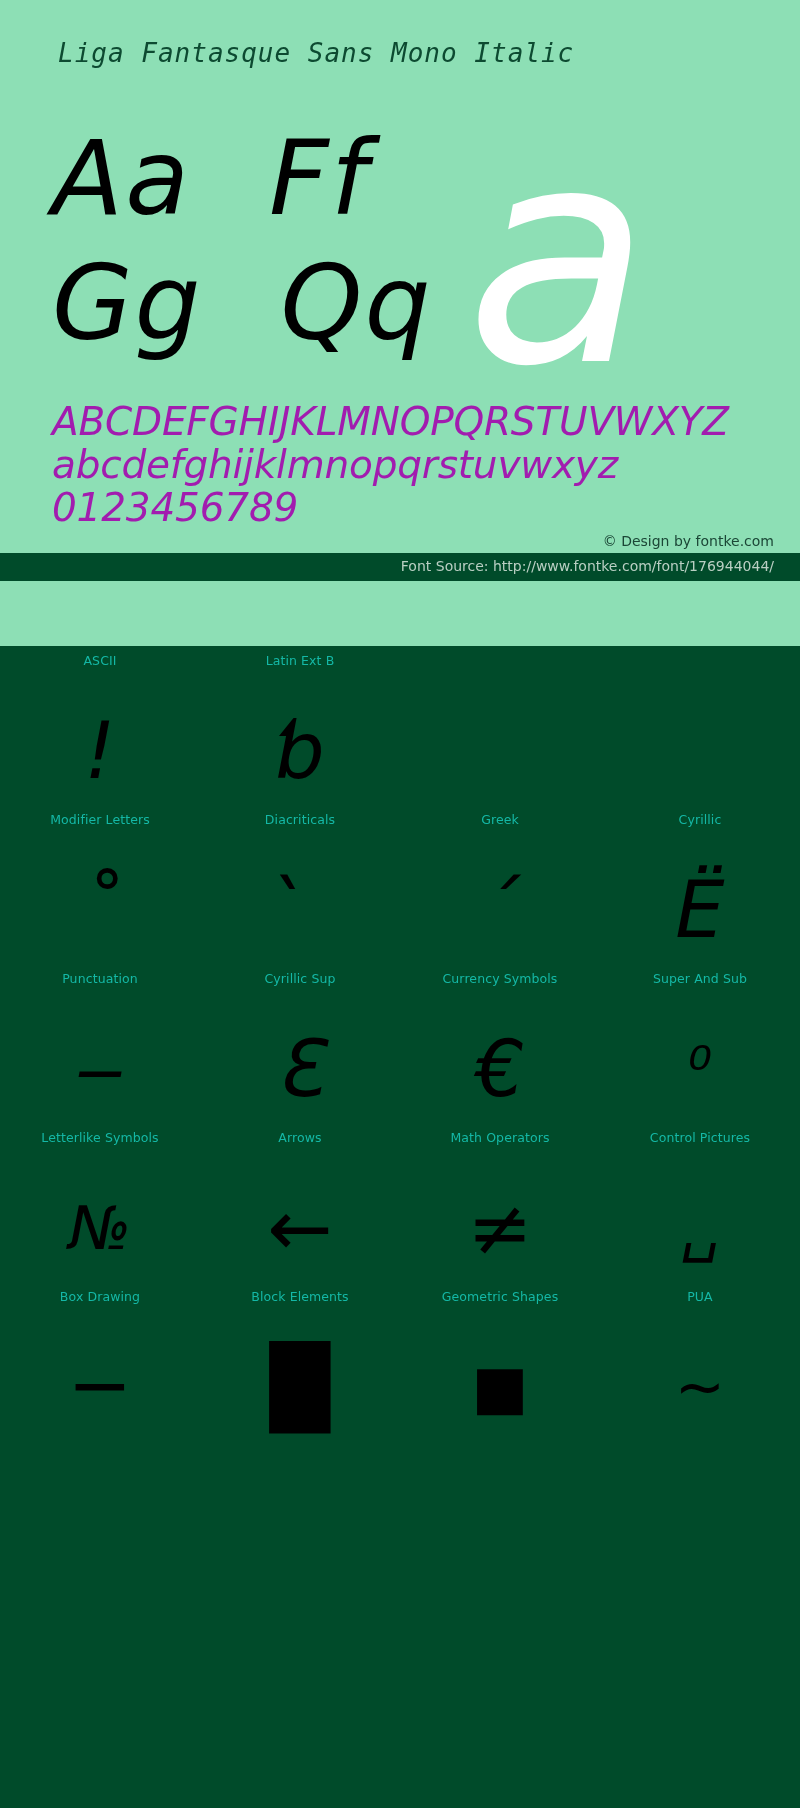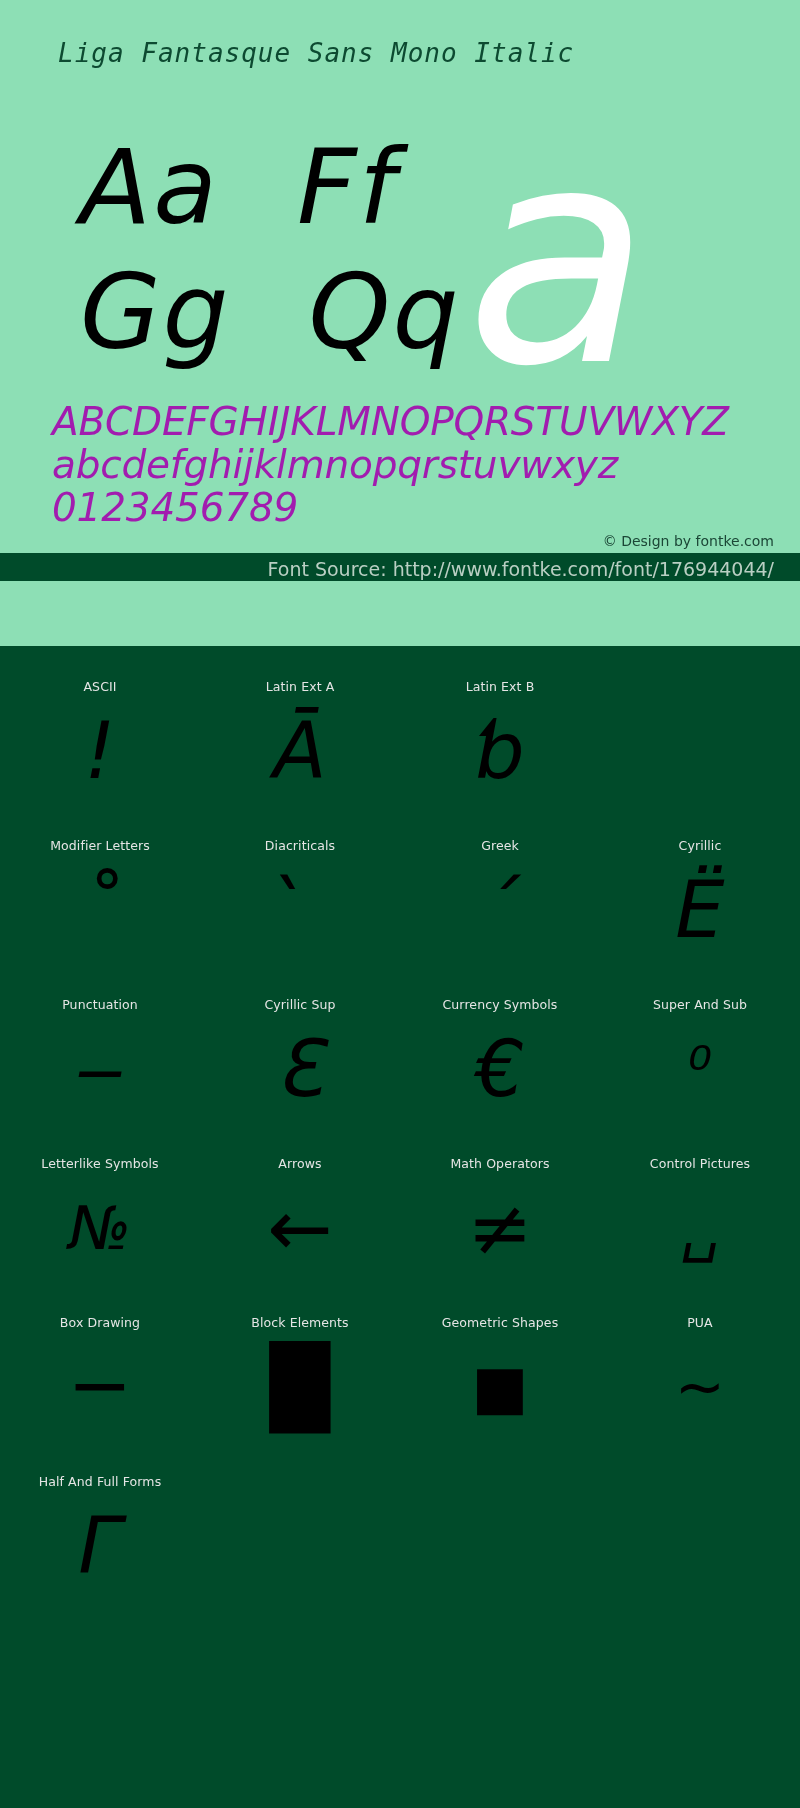--- a/index.html
+++ b/index.html
@@ -31,23 +31,22 @@
     font-style: italic;
     font-size: 26px;
     letter-spacing: 1px;
     color: #0d4a31;
     white-space: nowrap;
   }
 
   .glyph-pairs {
     position: absolute;
     left: 52px;
-    top: 133px;
+    top: 124px;
     width: 400px;
-    margin-left: 28px;
   }
   .glyph-row {
     display: flex;
     gap: 78px;
     height: 125px;
     align-items: flex-start;
   }
   .glyph-pair {
     font-family: "DejaVu Sans", sans-serif;
     font-style: italic;
@@ -100,21 +99,21 @@
     left: 0;
     top: 553px;
     width: 800px;
     height: 28px;
     background: #004b2a;
   }
   .source-text {
     position: absolute;
     right: 26px;
     top: 5px;
-    font-size: 19px;
+    font-size: 14px;
     color: #b9cfc3;
     font-family: "DejaVu Sans", sans-serif;
     white-space: nowrap;
   }
 
   
   .blocks {
     position: relative;
     width: 800px;
     background: #004b2a;
@@ -126,23 +125,22 @@
   }
   .block-cell {
     width: 200px;
     box-sizing: border-box;
     text-align: center;
     position: relative;
     height: 159px;
   }
   .block-label {
     font-size: 12.5px;
-    color: #e5e5e5;
-    font-family: "DejaVu Sans", sans-serif;
-    margin-top: 26px;
+    color: #14b8a6;
+    font-family: "DejaVu Sans", sans-serif;
     line-height: 14px;
     letter-spacing: 0.1px;
   }
   .block-sample {
     position: absolute;
     left: 0;
     right: 0;
     top: 42px;
     height: 110px;
     display: flex;
@@ -192,24 +190,20 @@
 </div>
 
 <div class="blocks">
 
   <div class="block-row">
     <div class="block-cell">
       <div class="block-label">ASCII</div>
       <div class="block-sample">!</div>
     </div>
     <div class="block-cell">
-      <div class="block-label">Latin Ext A</div>
-      <div class="block-sample">Ā</div>
-    </div>
-    <div class="block-cell">
       <div class="block-label">Latin Ext B</div>
       <div class="block-sample">ƅ</div>
     </div>
   </div>
 
   <div class="block-row">
     <div class="block-cell">
       <div class="block-label">Modifier Letters</div>
       <div class="block-sample">˚</div>
     </div>
@@ -277,23 +271,14 @@
     <div class="block-cell">
       <div class="block-label">Geometric Shapes</div>
       <div class="block-sample sm">■</div>
     </div>
     <div class="block-cell">
       <div class="block-label">PUA</div>
       <div class="block-sample sm">~</div>
     </div>
   </div>
 
-  <div class="block-row">
-    <div class="block-cell">
-      <div class="block-label">Half And Full Forms</div>
-      <div class="block-sample">Γ</div>
-    </div>
-    <div class="block-cell"></div>
-    <div class="block-cell"></div>
-    <div class="block-cell"></div>
-  </div>
 
 </div>
 
 </body></html>

